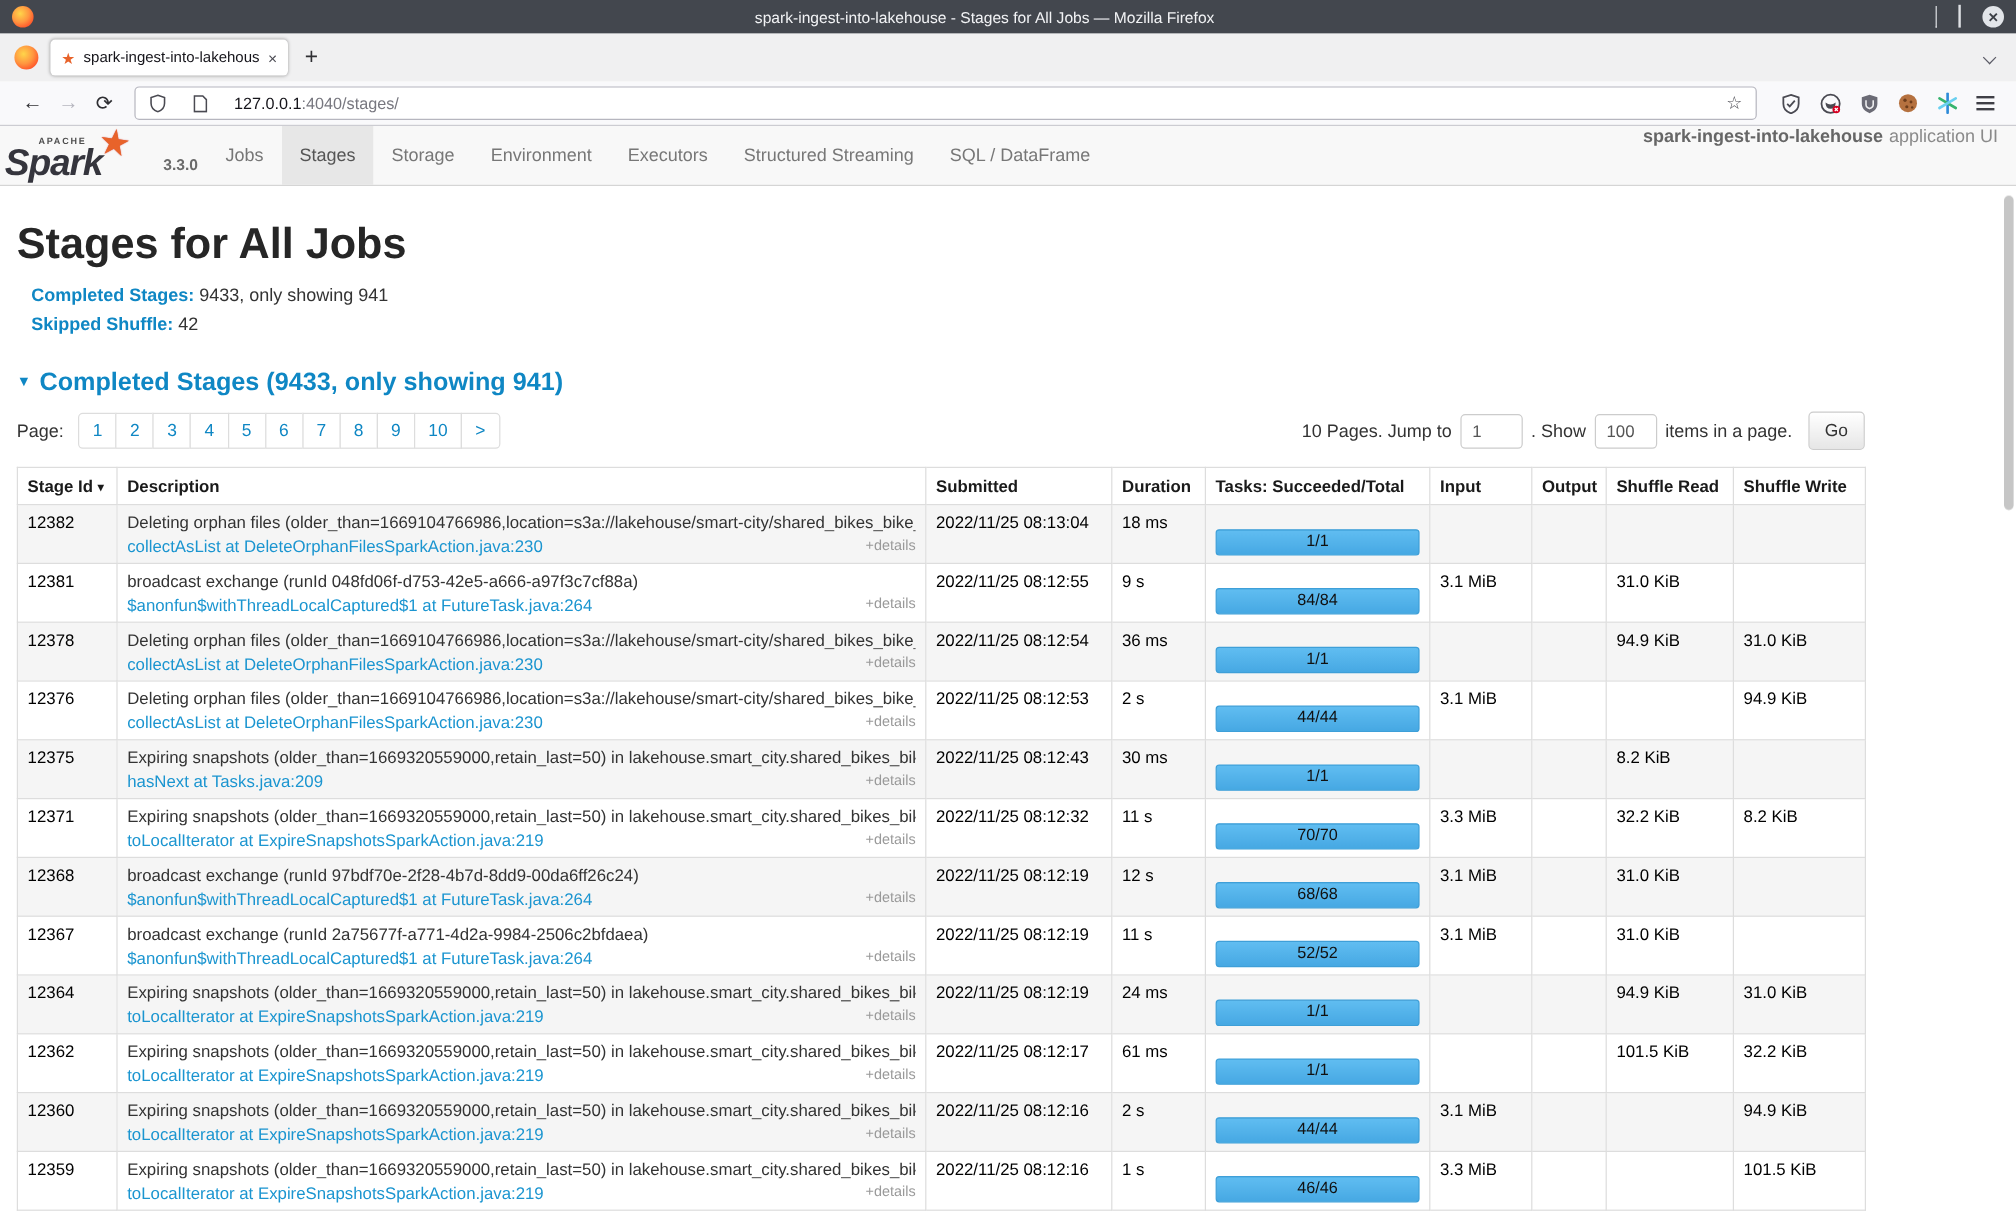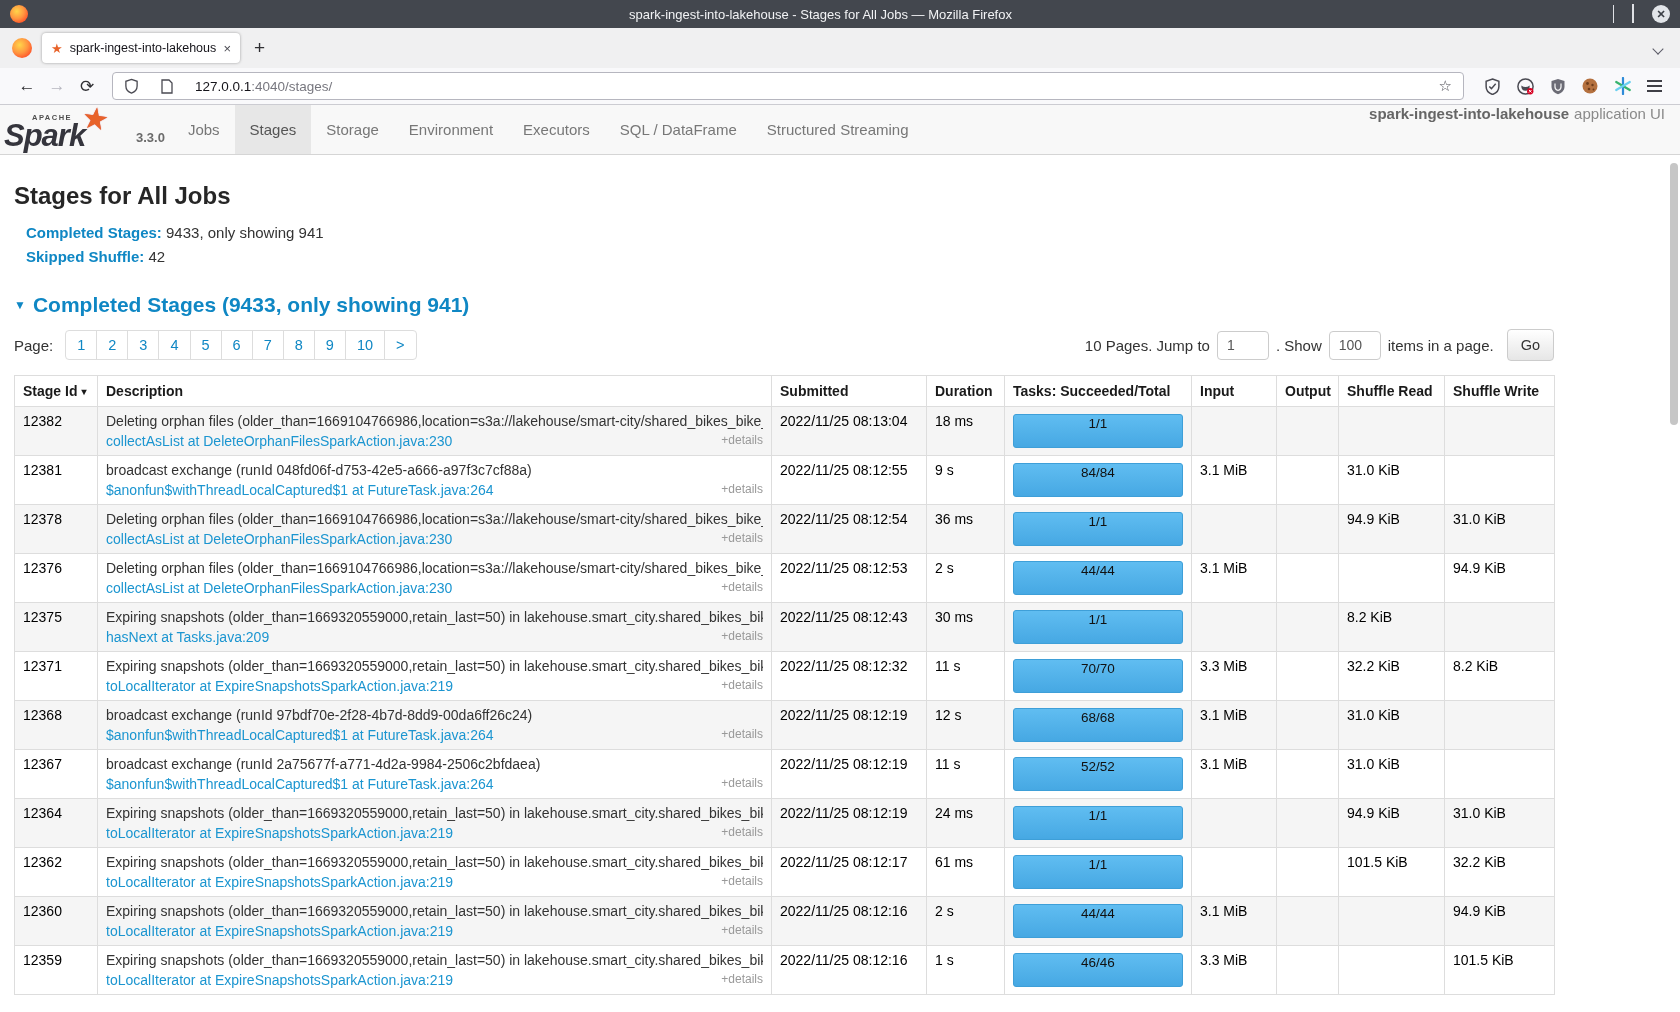--- a/index.html
+++ b/index.html
@@ -60,21 +60,21 @@
     padding:0 0 9px 14px; }
   .nav-items { display:flex; align-items:stretch; margin-left:8px; }
   .nav-item { display:flex; align-items:center; padding:0 15px; font-size:15px; color:#777; cursor:pointer; }
   .nav-item.active { background:#e7e7e7; color:#555; }
   .app-id { margin-left:auto; display:flex; padding-right:15px;
     font-size:15px; color:#8a8a8a; }
   .app-id .app-name { font-weight:bold; color:#666; margin-right:5px; }
 
   
   .content { padding:0 14px; position:relative; }
-  .page-title { font-size:24px; font-weight:bold; color:#262626; margin:27px 0 14px; }
+  .page-title { font-size:36px; font-weight:bold; color:#262626; margin:27px 0 14px; }
   .stat-line { font-size:15px; color:#333; margin:7px 12px; }
   .stat-line strong { color:#0f87c4; }
   .section-head { color:#0f87c4; font-size:21px; font-weight:bold; margin:28px 0 12px; cursor:pointer; }
   .section-head .arrow { font-size:12px; margin-right:7px; vertical-align:3px; }
 
   .pagerow { display:flex; align-items:center; margin:10px 0 14px; font-size:15px; color:#333; width:1540px; }
   .pages { display:inline-flex; margin-left:12px; }
   .page-btn { min-width:15px; text-align:center; padding:6px 11px; border:1px solid #ddd;
     margin-left:-1px; color:#0f87c4; background:#fff; font-size:14.5px; cursor:pointer; }
   .page-btn:first-child { border-radius:4px 0 0 4px; margin-left:0; }
@@ -88,23 +88,23 @@
 
   table.stages { border-collapse:collapse; width:1540px; font-size:14px; table-layout:fixed; }
   .stages th, .stages td { border:1px solid #ddd; padding:6px 8px; vertical-align:top;
     text-align:left; overflow:hidden; }
   .stages th { font-weight:bold; color:#1a1a1a; padding:7px 8px; white-space:nowrap; }
   .stages tbody tr:nth-child(odd) { background:#f5f5f5; }
   .desc-line1 { color:#333; white-space:nowrap; overflow:hidden; }
   .desc-line2 { display:flex; justify-content:space-between; margin-top:4px; }
   .cell-link { color:#1b95d0; text-decoration:none; }
   .details { color:#999; font-size:12px; }
-  .progress { height:34px; border:1px solid #3e9fd8; border-radius:3px;
+  .progress { height:22px; border:1px solid #3e9fd8; border-radius:3px;
     background:linear-gradient(#60bdf1,#46a8e3); text-align:center; line-height:18px;
-    color:#111; font-size:13.5px; margin-top:1px; }
+    color:#111; font-size:13.5px; margin-top:14px; }
   .sort-arrow { font-size:10px; margin-left:4px; vertical-align:1px; }
 
   .scroll-thumb { position:fixed; right:2px; top:163px; width:8px; height:262px;
     background:#c6c6c6; border-radius:4px; }
 </style>
 </head>
 <body>
 
 <div class="titlebar">
   <div class="ff-logo"></div>
@@ -182,22 +182,22 @@
     <span class="brand-spark">Spark</span>
     <span class="brand-star">★</span>
   </div>
   <span class="brand-version">3.3.0</span>
   <div class="nav-items" id="nav-items">
       <div class="nav-item">Jobs</div>
       <div class="nav-item active">Stages</div>
       <div class="nav-item">Storage</div>
       <div class="nav-item">Environment</div>
       <div class="nav-item">Executors</div>
+      <div class="nav-item">Structured Streaming</div>
       <div class="nav-item">SQL / DataFrame</div>
-      <div class="nav-item">Structured Streaming</div>
     </div>
   <div class="app-id">
     <span class="app-name">spark-ingest-into-lakehouse</span>
     <span>application UI</span>
   </div>
 </div>
 
 <div class="content">
   <h1 class="page-title">Stages for All Jobs</h1>
 

